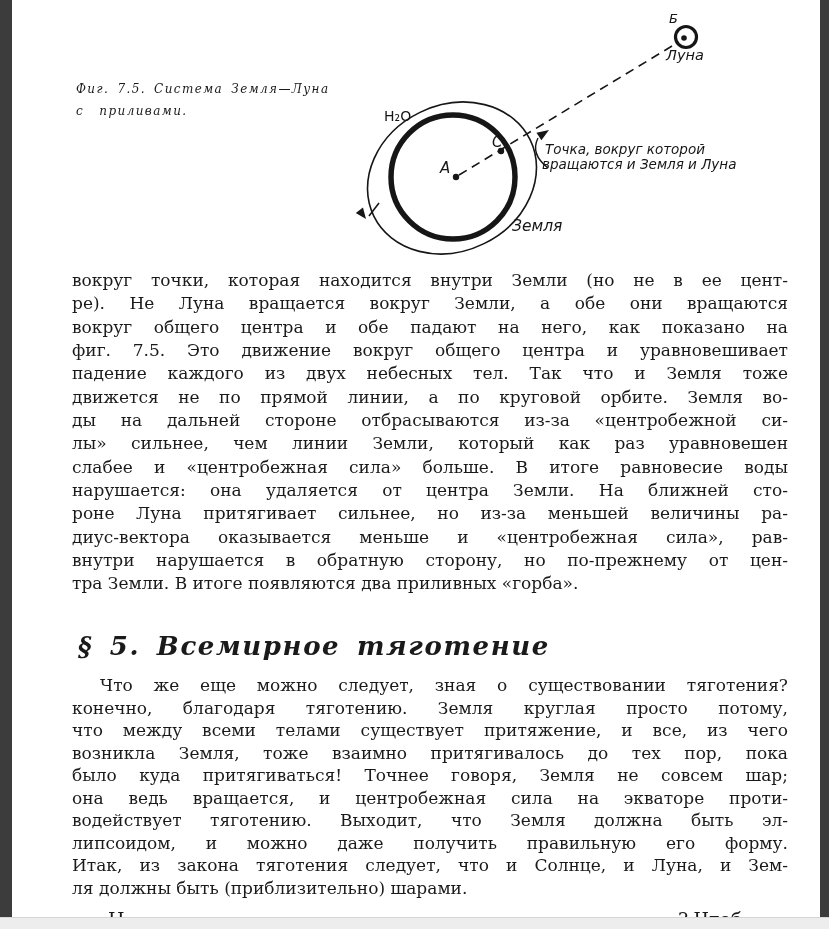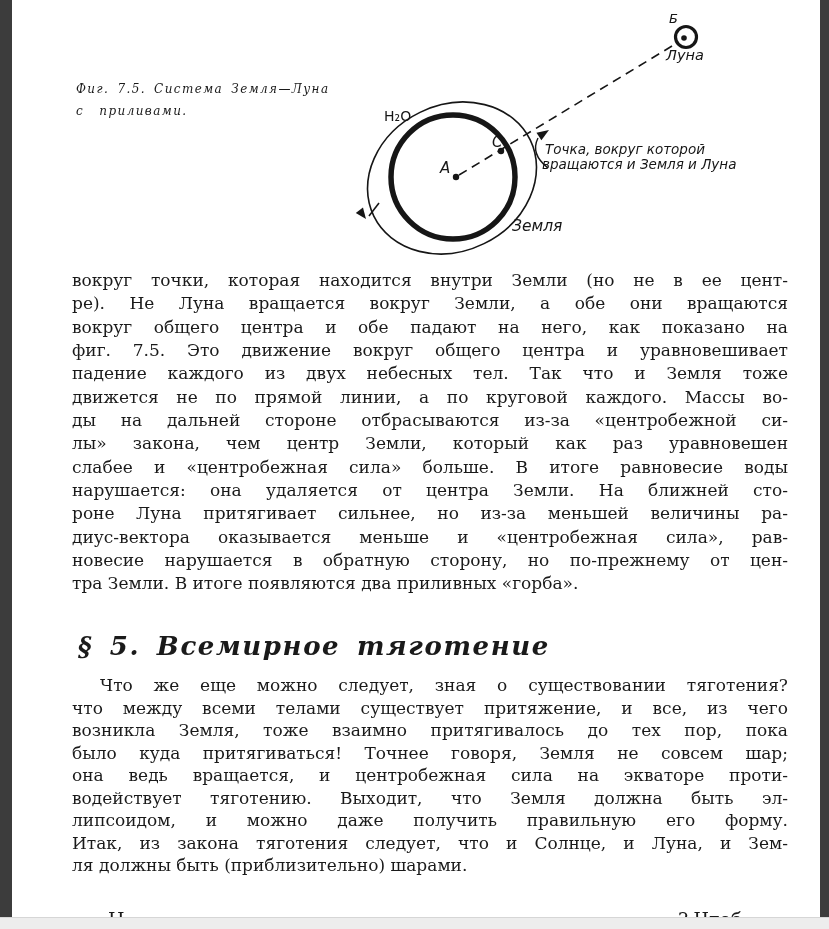--- a/index.html
+++ b/index.html
@@ -88,36 +88,37 @@
   <text class="lbl-hand" x="545" y="154" font-size="13.5">Точка, вокруг которой</text>
   <text class="lbl-hand" x="542" y="169" font-size="13.5">вращаются и Земля и Луна</text>
 </svg>
 
 <div class="para" id="p1">
     <div class="tl"><span>вокруг точки, которая находится внутри Земли (но не в ее цент-</span></div>
     <div class="tl"><span>ре). Не Луна вращается вокруг Земли, а обе они вращаются</span></div>
     <div class="tl"><span>вокруг общего центра и обе падают на него, как показано на</span></div>
     <div class="tl"><span>фиг. 7.5. Это движение вокруг общего центра и уравновешивает</span></div>
     <div class="tl"><span>падение каждого из двух небесных тел. Так что и Земля тоже</span></div>
-    <div class="tl"><span>движется не по прямой линии, а по круговой каждого. Массы во-</span></div>
+    <div class="tl"><span>движется не по прямой линии, а по круговой орбите. Земля во-</span></div>
     <div class="tl"><span>ды на дальней стороне отбрасываются из-за «центробежной си-</span></div>
-    <div class="tl"><span>лы» закона, чем центр Земли, который как раз уравновешен</span></div>
+    <div class="tl"><span>лы» сильнее, чем линии Земли, который как раз уравновешен</span></div>
     <div class="tl"><span>слабее и «центробежная сила» больше. В итоге равновесие воды</span></div>
     <div class="tl"><span>нарушается: она удаляется от центра Земли. На ближней сто-</span></div>
     <div class="tl"><span>роне Луна притягивает сильнее, но из-за меньшей величины ра-</span></div>
     <div class="tl"><span>диус-вектора оказывается меньше и «центробежная сила», рав-</span></div>
-    <div class="tl"><span>новесие нарушается в обратную сторону, но по-прежнему </span><span class="it">от</span><span> цен-</span></div>
+    <div class="tl"><span>внутри нарушается в обратную сторону, но по-прежнему </span><span class="it">от</span><span> цен-</span></div>
     <div class="tl last"><span>тра Земли. В итоге появляются </span><span class="it">два</span><span> приливных «горба».</span></div>
   </div>
 
 <div class="heading">§ 5. Всемирное тяготение</div>
 <span class="stray-dot">.</span>
 
 <div class="para" id="p2">
     <div class="tl indent"><span>Что же еще можно следует, зная о существовании тяготения?</span></div>
+    <div class="tl"><span>конечно, благодаря тяготению. Земля круглая просто потому,</span></div>
     <div class="tl"><span>что между всеми телами существует притяжение, и все, из чего</span></div>
     <div class="tl"><span>возникла Земля, тоже взаимно притягивалось до тех пор, пока</span></div>
     <div class="tl"><span>было куда притягиваться! Точнее говоря, Земля </span><span class="it">не совсем</span><span> шар;</span></div>
     <div class="tl"><span>она ведь вращается, и центробежная сила на экваторе проти-</span></div>
     <div class="tl"><span>водействует тяготению. Выходит, что Земля должна быть эл-</span></div>
     <div class="tl"><span>липсоидом, и можно даже получить правильную его форму.</span></div>
     <div class="tl"><span>Итак, из закона тяготения следует, что и Солнце, и Луна, и Зем-</span></div>
     <div class="tl last"><span>ля должны быть (приблизительно) шарами.</span></div>
   </div>
 

